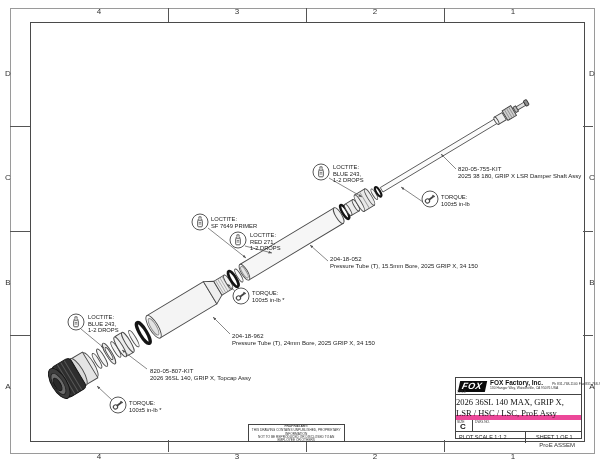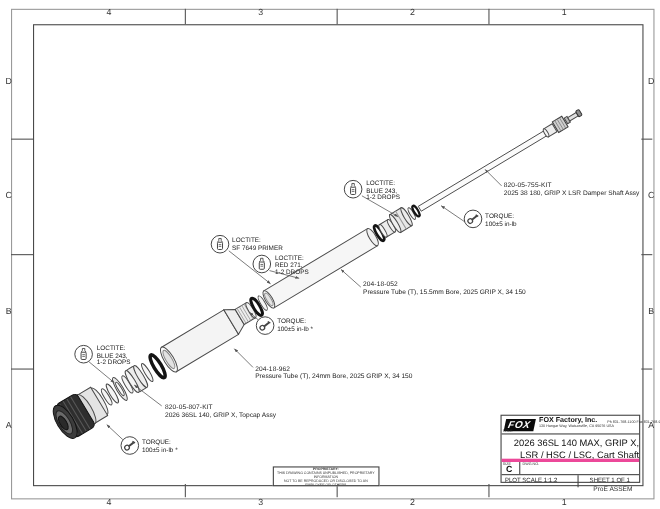--- a/index.html
+++ b/index.html
@@ -11,21 +11,21 @@
   .tickh{height:1px;background:#555;}
   .zone{font-size:8px;color:#333;width:14px;text-align:center;}
   .callout{font-size:6px;line-height:1.2;color:#222;white-space:nowrap;}
   .callout .pn{letter-spacing:.1px;}
   .note{font-size:5.8px;line-height:1.14;color:#222;white-space:nowrap;}
   .tb{border:1px solid #444;background:#fff;}
   .tbrow1{display:flex;align-items:center;gap:4px;border-bottom:1px solid #444;height:16px;padding:0 3px;position:relative;}
   .logo{background:#0b0b0b;color:#fff;font-weight:bold;font-style:italic;font-size:9px;padding:0 4px 1px 3px;transform:skewX(-12deg);letter-spacing:.5px;}
   .company{font-weight:bold;font-size:6.5px;line-height:7px;color:#111;}
   .micro{font-size:8px;line-height:8px;transform-origin:0 0;transform:scale(.42);white-space:nowrap;color:#333;display:inline-block;}
-  .titlecell{position:relative;height:25px;border-bottom:3px solid #ec4899;text-align:right;padding-top:2px;box-sizing:border-box;}
+  .titlecell{position:relative;height:25px;border-bottom:5px solid #ec4899;text-align:left;padding-top:2px;box-sizing:border-box;font-family:Liberation Serif, serif;}
   .titleline{font-size:8.5px;line-height:10.5px;color:#111;}
   .tbrowA{display:flex;height:11px;border-bottom:1px solid #444;}
   .sizecell{width:16px;border-right:1px solid #444;position:relative;}
   .sizeval{font-size:8px;font-weight:bold;position:absolute;left:4px;top:2px;color:#111;}
   .dwgcell{flex:1;position:relative;}
   .tbrowB{display:flex;height:11px;}
   .plotcell{width:70px;border-right:1px solid #444;font-size:5.5px;line-height:10px;padding-left:3px;color:#222;box-sizing:border-box;}
   .sheetcell{flex:1;font-size:5.5px;line-height:10px;padding-left:10px;color:#222;}
   .prop{border:1px solid #444;overflow:hidden;background:#fff;}
   .propinner{width:236px;text-align:center;font-size:8px;line-height:1.1;transform:scale(.4);transform-origin:0 0;color:#333;}
@@ -290,21 +290,21 @@
       <span class="logo">FOX</span>
       <span style="display:flex;flex-direction:column;">
         <span class="company">FOX Factory, Inc.</span>
         <span class="micro">130 Hangar Way, Watsonville, CA 95076 USA</span>
       </span>
       <span class="micro abs" style="left:96px;top:4px;">Ph 831-768-1100  Fax 831-768-9342</span>
       <span class="micro abs" style="left:1px;top:12px;">TITLE</span>
     </div>
     <div class="titlecell">
       <div class="titleline">2026 36SL 140 MAX, GRIP X,</div>
-      <div class="titleline">LSR / HSC / LSC, Cart Shaft</div>
+      <div class="titleline">LSR / HSC / LSC, ProE Assy</div>
     </div>
     <div class="tbrowA">
       <div class="sizecell">
         <span class="micro abs" style="left:1px;top:0;">SIZE</span>
         <span class="sizeval">C</span>
       </div>
       <div class="dwgcell">
         <span class="micro abs" style="left:2px;top:0;">DWG.NO.</span>
       </div>
     </div>

